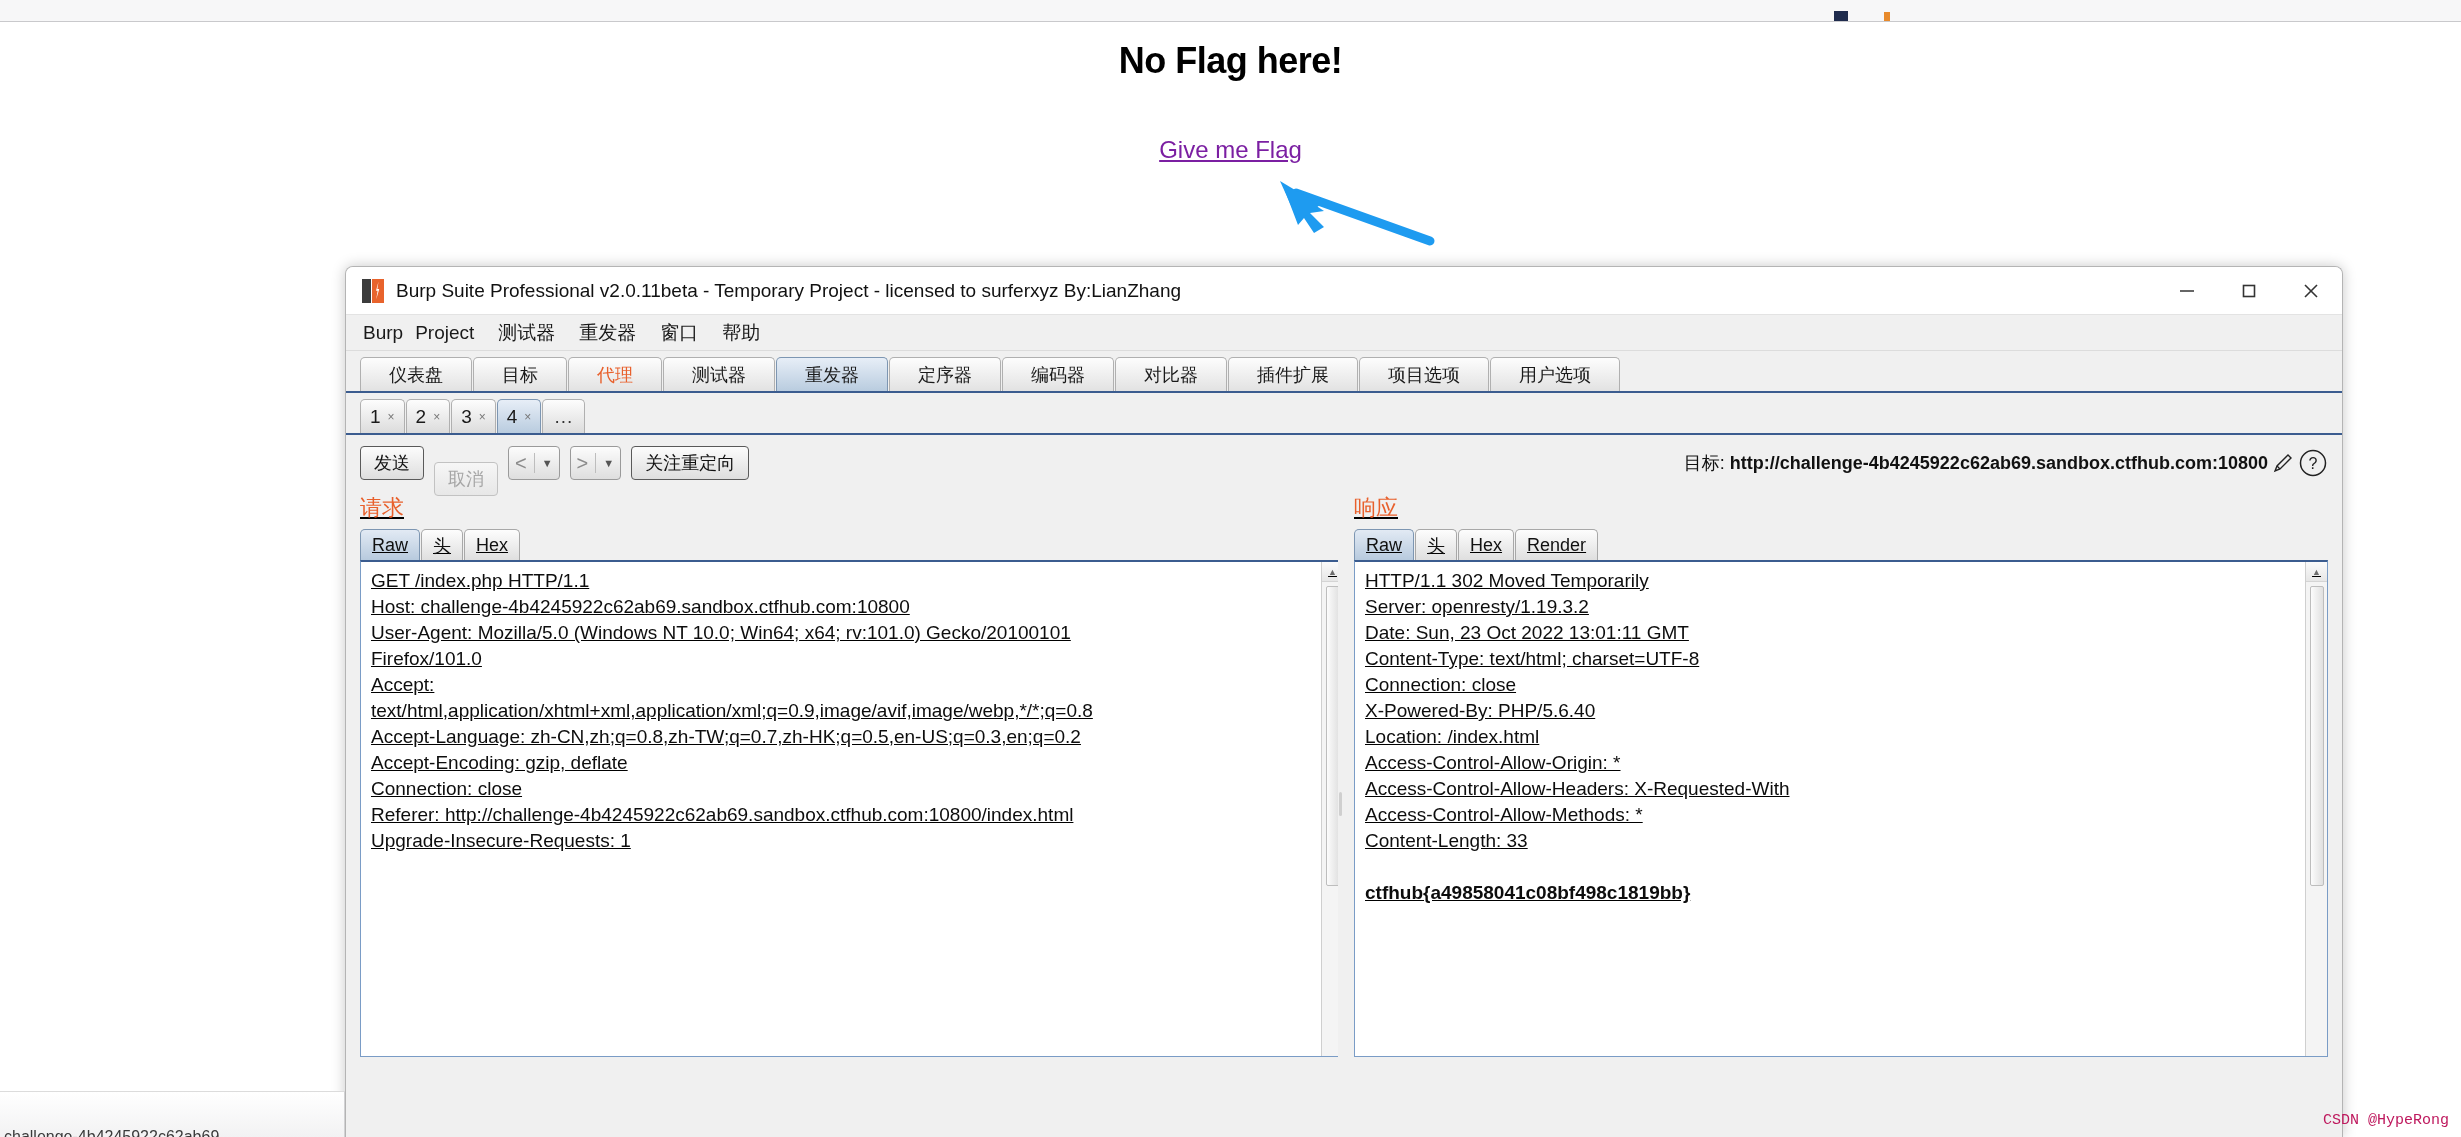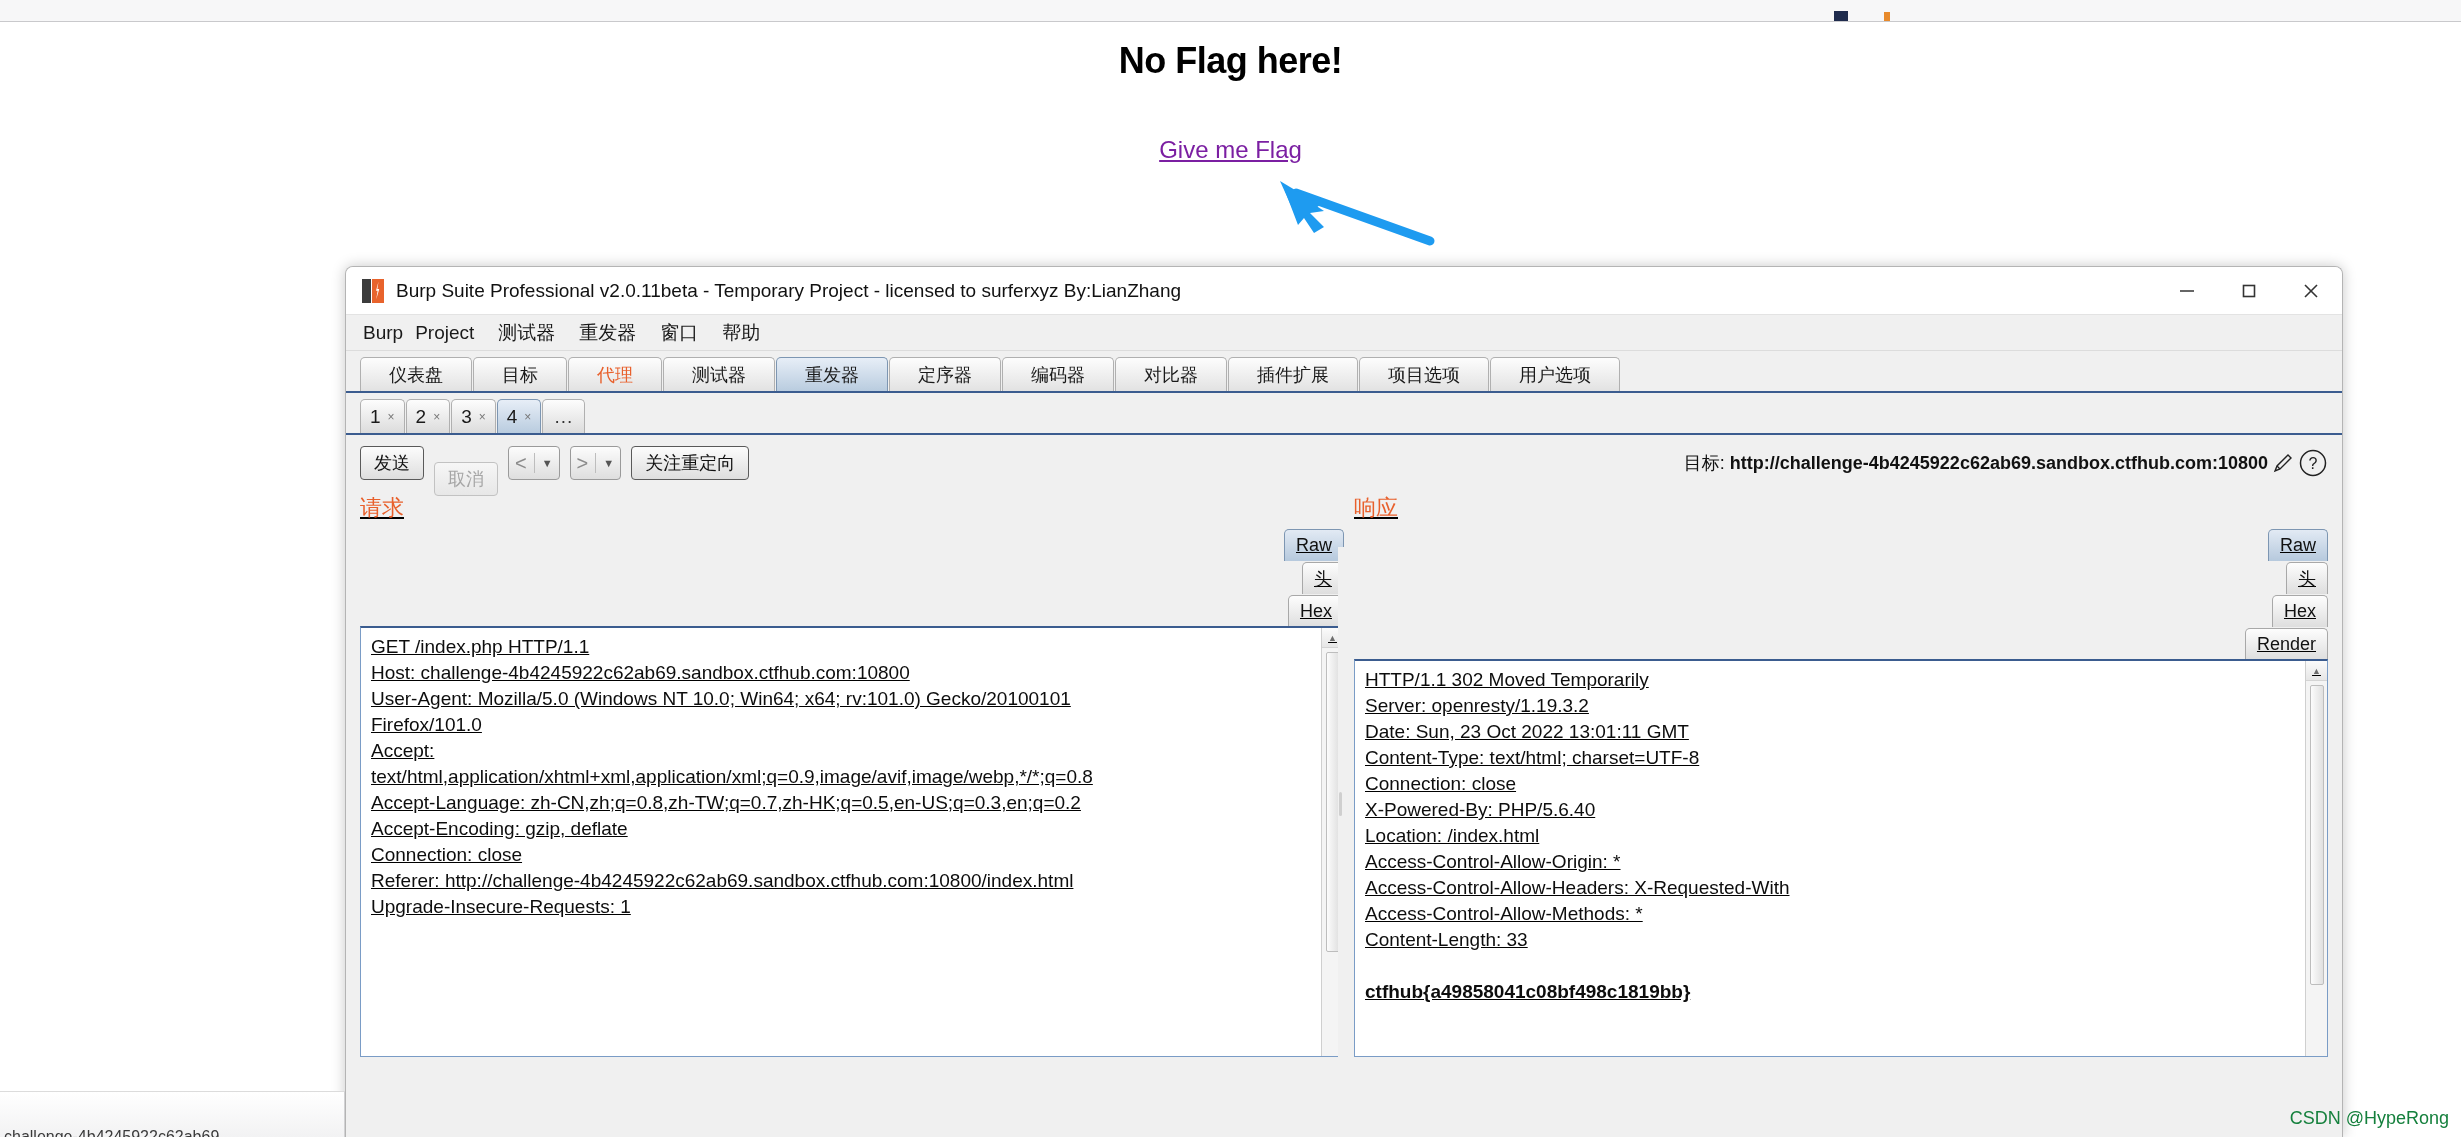--- a/index.html
+++ b/index.html
@@ -134,21 +134,21 @@
   .target-label { font-size: 18px; color:#111; }
   .target-label b { font-weight: bold; }
   .icon-btn { width: 30px; height: 30px; cursor: pointer; display:flex; align-items:center; justify-content:center; }
 
   
   .panes { display: flex; height: 566px; background:#f0f0f0;text-decoration:underline; }
   .pane { width: 50%; display: flex; flex-direction: column; position: relative; }
   .pane.left { padding-left: 14px; }
   .pane.right { padding-left: 10px; padding-right: 14px; }
   .pane-title { font-size: 22px; color: #e8602c; margin-bottom: 6px; margin-top: 2px; }
-  .pane-tabs { display: flex; align-items: flex-end; gap: 1px; flex-direction: column; }
+  .pane-tabs { display: flex; align-items: flex-end; gap: 1px; }
   .ptab {
     height: 32px; padding: 0 11px; display:flex; align-items:center;
     font-size: 18px; color:#111; cursor:pointer;
     background: linear-gradient(#fdfdfd, #dedede);
     border: 1px solid #a8a8a8; border-bottom:none; border-radius:5px 5px 0 0;
   }
   .ptab.selected { background: linear-gradient(#e2eaf4, #b6c9dd); border-color:#7d96b2; }
 
   .editor-wrap {
     flex: 1; display: flex; background: #fff;
@@ -195,21 +195,21 @@
     overflow: hidden;
   }
   .bottom-tab-text {
     position: absolute; left: 4px; bottom: -9px; font-size: 16px; color: #2b2b2b;
     white-space: nowrap; opacity: 0.92;
   }
 
   
   .watermark {
     position: absolute; right: 12px; bottom: 8px;
-    font-size: 18px; color: #15803d; white-space: nowrap;
+    font-size: 15px; color: #be185d; white-space: nowrap; font-family: Liberation Mono, monospace;
   }
 </style>
 </head>
 <body>
 
 <div id="root">
 
   <div class="browser-strip">
     <div class="strip-icon" style="left:1834px; background:#1f2b4d;"></div>
     <div class="strip-icon" style="left:1884px; width:6px; height:9px; background:#e88a2c;"></div>

